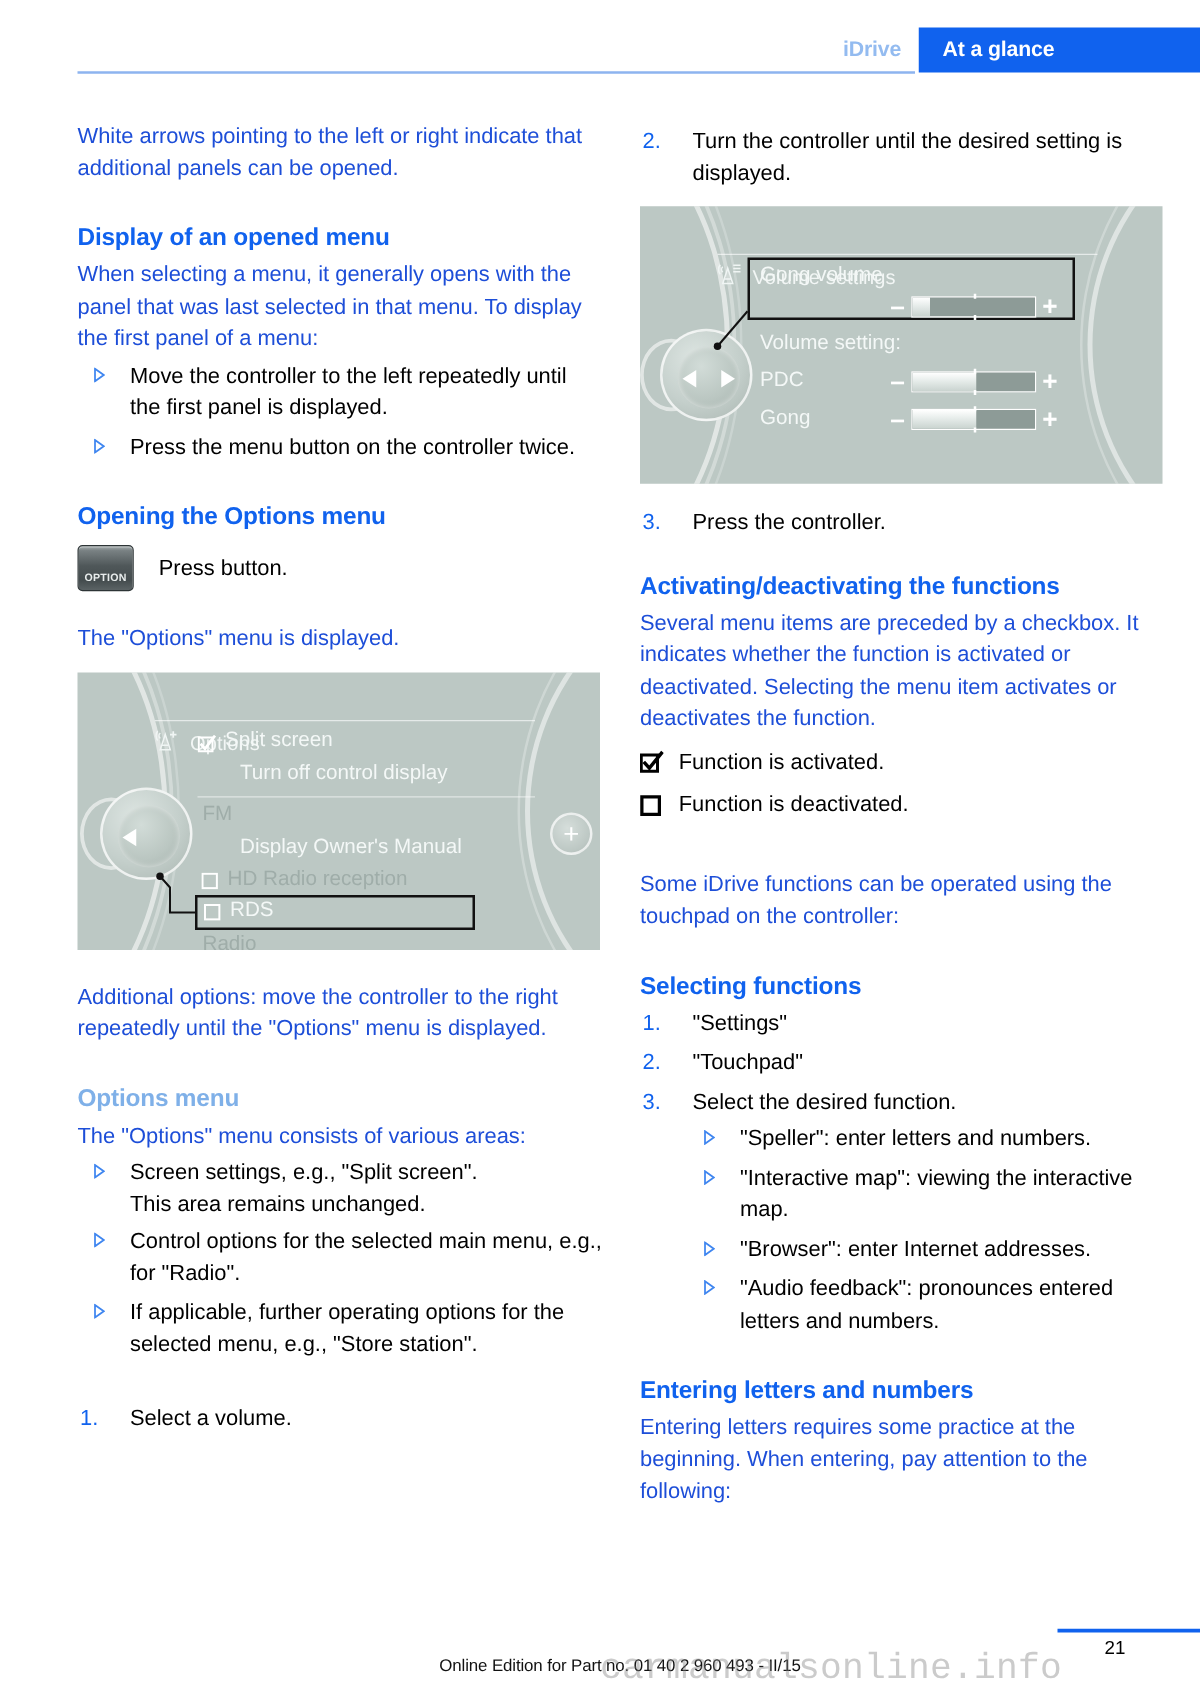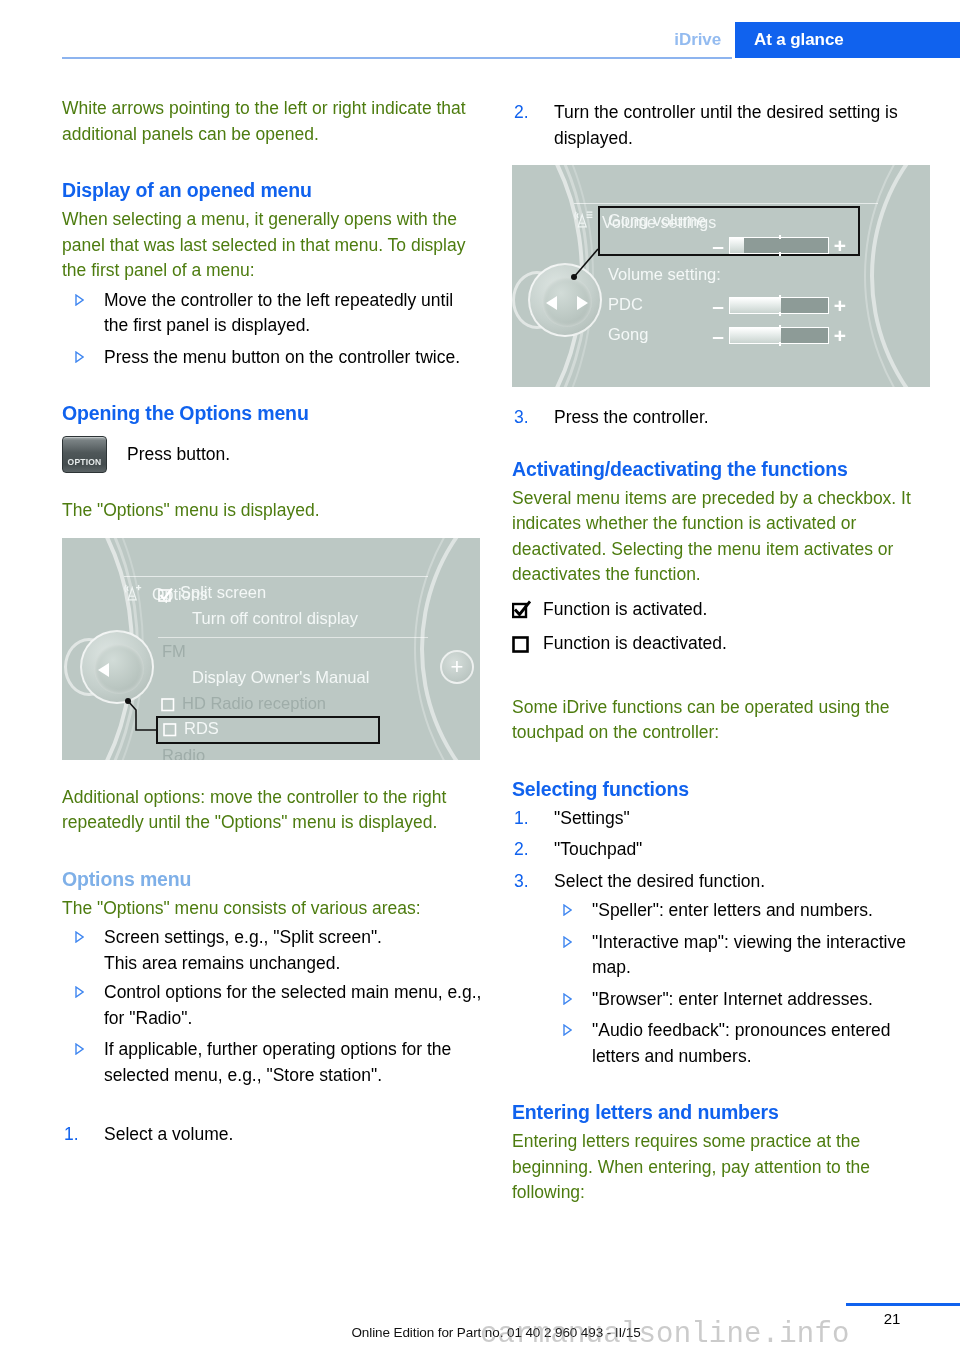--- a/index.html
+++ b/index.html
@@ -32,21 +32,21 @@
     min-width: 225px; letter-spacing: -0.1px;
   }
 
   
   .col { position: absolute; top: 96px; width: 420px; }
   .col-left  { left: 62px; }
   .col-right { left: 512px; }
 
   
   .para {
-    font-size: 17.5px; line-height: 25.5px; color: #4d7c0f;
+    font-size: 17.5px; line-height: 25.5px; color: #1d4ed8;
     margin-bottom: 0;
   }
   .gap-sm { height: 25px; }
   .gap-md { height: 30px; }
   .gap-lg { height: 38px; }
   .gap-xs { height: 14px; }
 
   h2.section-head {
     color: #1062ee; font-size: 19.5px; font-weight: bold;
     line-height: 26px; margin: 0 0 4px 0; letter-spacing: -0.15px;

